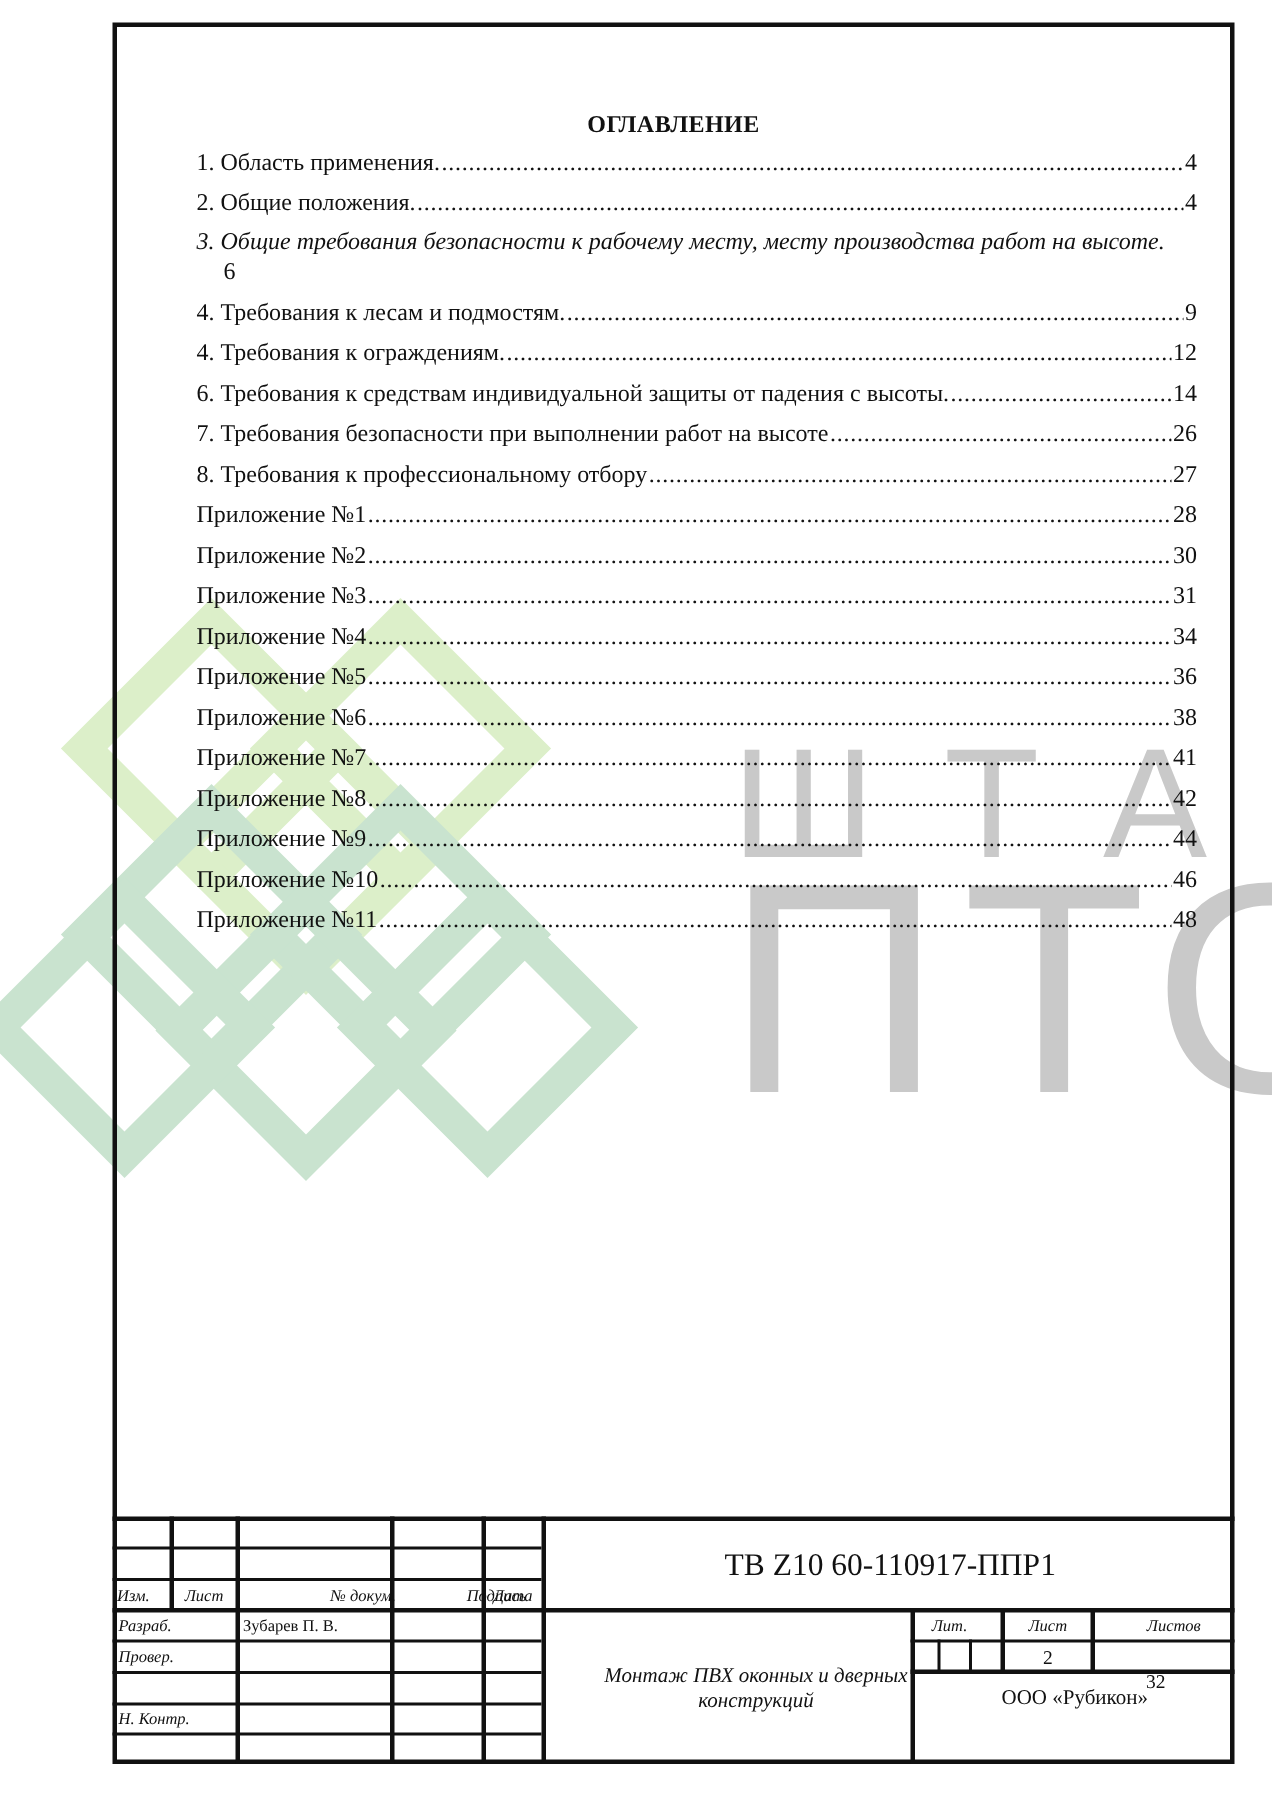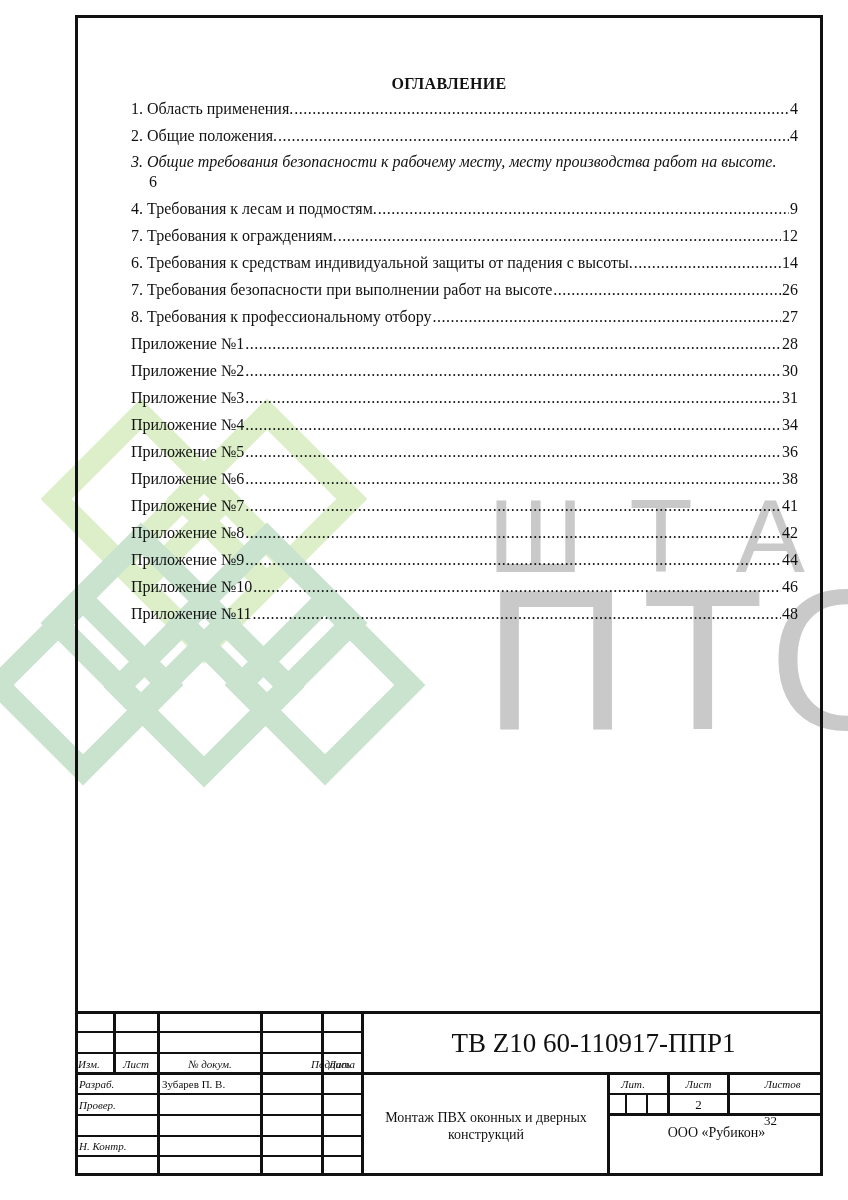--- a/index.html
+++ b/index.html
@@ -35,21 +35,21 @@
     
     .tb { position: absolute; left: 75px; top: 1011px; width: 748px; height: 165px; }
     .hl, .vl { position: absolute; background: #111; }
     .hl { height: 2px; }
     .vl { width: 2px; }
     .hl.thick { height: 3px; }
     .vl.thick { width: 3px; }
     .cell { position: absolute; display: flex; align-items: center; font-size: 11px; text-align: center; }
     .it { font-style: italic; }
     .center { justify-content: center; text-align: center; }
-    .code { font-size: 27px; }
+    .code { font-size: 21px; }
     .obj { font-size: 14px; line-height: 17px; }
     .org { font-size: 14px; }
     .num { font-size: 13px; }
   </style>
 </head>
 <body>
 
 <div>
   <div class="wm-diamond wm-light" style="left:70px; top:428px; width:142px; height:142px;"></div>
   <div class="wm-diamond wm-light" style="left:196px; top:428px; width:142px; height:142px;"></div>
@@ -77,21 +77,21 @@
       <span class="dots"></span>
       <span class="pg">4</span>
     </div>
   <div class="toc-row wrap"><span class="lbl">3. Общие требования безопасности к рабочему месту, месту производства работ на высоте.</span><span class="pg">6</span></div>
   <div class="toc-row">
       <span class="lbl">4. Требования к лесам и подмостям.</span>
       <span class="dots"></span>
       <span class="pg">9</span>
     </div>
   <div class="toc-row">
-      <span class="lbl">7. Требования к ограждениям.</span>
+      <span class="lbl">4. Требования к ограждениям.</span>
       <span class="dots"></span>
       <span class="pg">12</span>
     </div>
   <div class="toc-row">
       <span class="lbl">6. Требования к средствам индивидуальной защиты от падения с высоты.</span>
       <span class="dots"></span>
       <span class="pg">14</span>
     </div>
   <div class="toc-row">
       <span class="lbl">7. Требования безопасности при выполнении работ на высоте</span>
@@ -179,31 +179,31 @@
   <div class="vl thick" style="left:246px; top:0; height:165px;"></div>
   <div class="vl thick" style="left:286px; top:0; height:165px;"></div>
   <div class="vl thick" style="left:532px; top:61px; height:104px;"></div>
   <div class="vl" style="left:550px; top:82px; height:21px;"></div>
   <div class="vl" style="left:571px; top:82px; height:21px;"></div>
   <div class="vl thick" style="left:592px; top:61px; height:42px;"></div>
   <div class="vl thick" style="left:652px; top:61px; height:42px;"></div>
 
   <div class="cell it" style="left:3px; top:43px; width:36px; height:19px;">Изм.</div>
   <div class="cell it center" style="left:40px; top:43px; width:42px; height:19px;">Лист</div>
-  <div class="cell it center" style="left:85px; top:43px; width:100px; height:19px;">№ докум.</div>
+  <div class="cell it center" style="left:85px; top:43px; width:100px; height:19px;padding-left:32px;">№ докум.</div>
   <div class="cell it center" style="left:188px; top:43px; width:66px; height:19px;padding-left:35px;">Подпись</div>
   <div class="cell it center" style="left:248px; top:43px; width:38px; height:19px;">Дата</div>
 
   <div class="cell it" style="left:4px; top:63px; width:78px; height:19px;">Разраб.</div>
   <div class="cell" style="left:87px; top:63px; width:98px; height:19px;">Зубарев П. В.</div>
   <div class="cell it" style="left:4px; top:84px; width:56px; height:19px;">Провер.</div>
   <div class="cell it" style="left:4px; top:125px; width:78px; height:19px;">Н. Контр.</div>
   <div class="cell it" style="left:4px; top:145px; width:78px; height:19px;margin-top:39px;">Утв.</div>
 
   <div class="cell center code" style="left:289px; top:3px; width:459px; height:58px;">ТВ Z10 60-110917-ППР1</div>
-  <div class="cell center obj" style="left:292px; top:64px; width:238px; height:101px;">Монтаж ПВХ оконных и дверных конструкций</div>
+  <div class="cell center obj" style="left:310px; top:64px; width:238px; height:101px;font-style:italic;">Монтаж ПВХ оконных и дверных конструкций</div>
   <div class="cell it center" style="left:535px; top:63px; width:46px; height:19px;">Лит.</div>
   <div class="cell it center" style="left:595px; top:63px; width:57px; height:19px;">Лист</div>
   <div class="cell it center" style="left:655px; top:63px; width:105px; height:19px;">Листов</div>
   <div class="cell center num" style="left:595px; top:84px; width:57px; height:19px;">2</div>
   <div class="cell center num" style="left:655px; top:100px; width:81px; height:19px;">32</div>
   <div class="cell center org" style="left:535px; top:105px; width:213px; height:34px;">ООО «Рубикон»</div>
 </div>
 
 </body></html>

